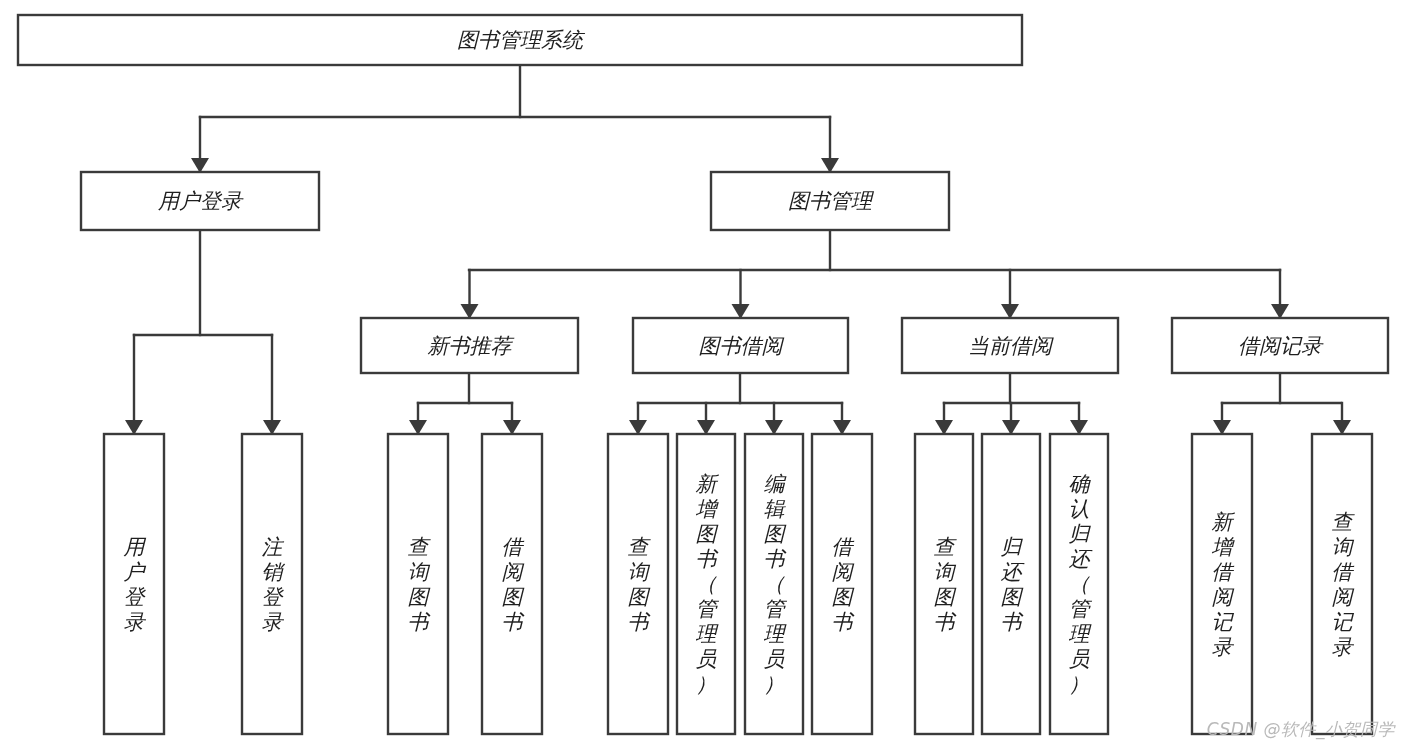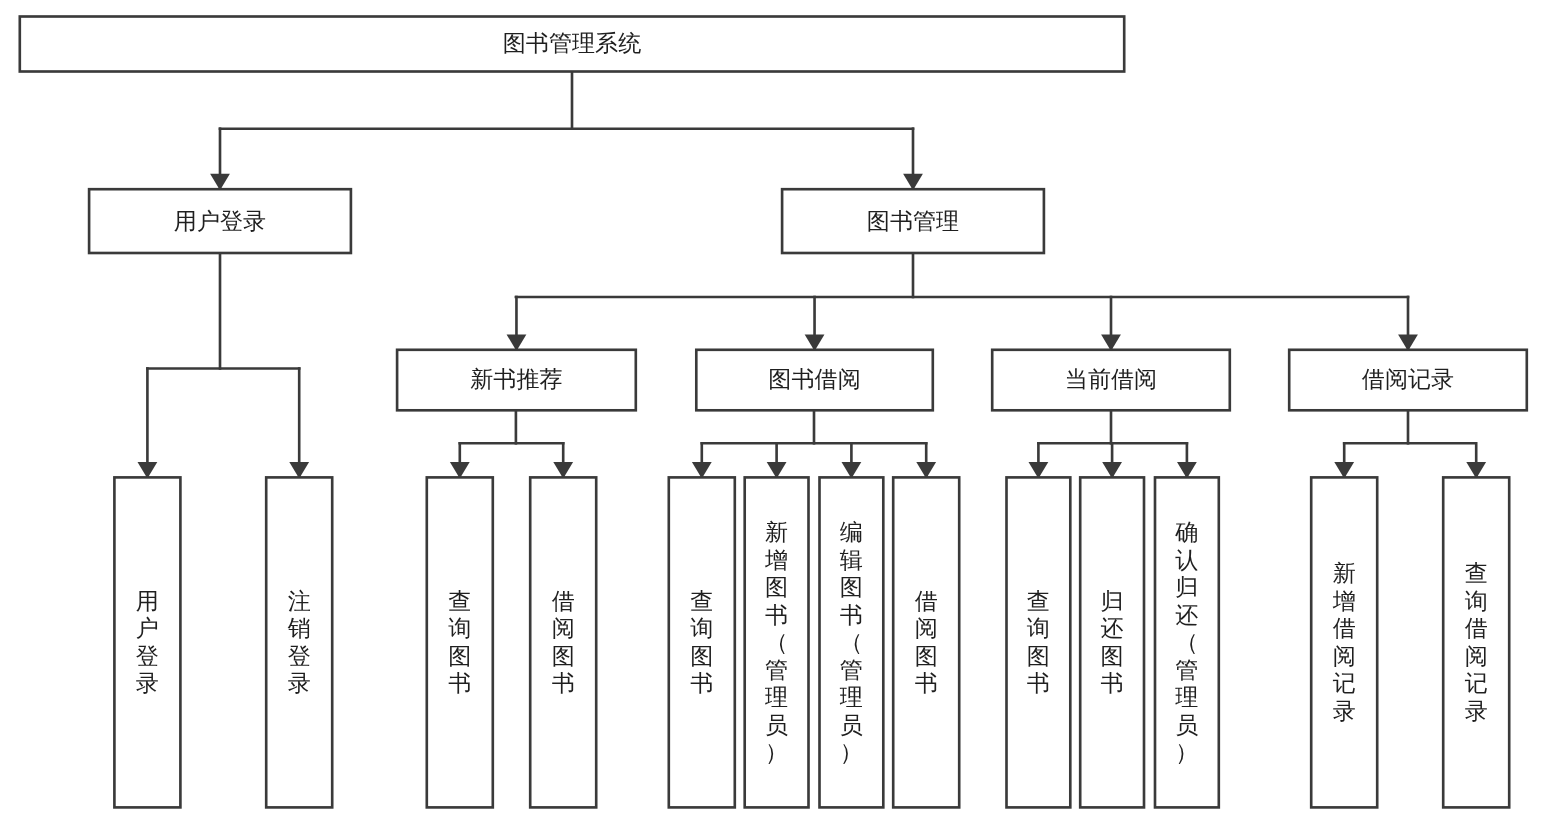--- a/index.html
+++ b/index.html
@@ -9,20 +9,21 @@
   }
   body {
     font-family: "DejaVu Sans", "Liberation Sans", sans-serif;
   }
   #stage {
     position: relative;
     width: 1405px;
     height: 747px;
     background: #ffffff;
     overflow: hidden;
+    font-style: italic;
   }
   svg.diagram {
     position: absolute;
     left: 0;
     top: 0;
     width: 1405px;
     height: 747px;
   }
   .node-box {
     fill: #ffffff;
@@ -199,13 +200,14 @@
         <g>
           <rect x="1192" y="434" width="60" height="300" class="node-box"></rect>
           <text x="1222" y="528.5" class="node-label-v"><tspan x="1222" dy="0">新</tspan><tspan x="1222" dy="25">增</tspan><tspan x="1222" dy="25">借</tspan><tspan x="1222" dy="25">阅</tspan><tspan x="1222" dy="25">记</tspan><tspan x="1222" dy="25">录</tspan></text>
         </g>
         <g>
           <rect x="1312" y="434" width="60" height="300" class="node-box"></rect>
           <text x="1342" y="528.5" class="node-label-v"><tspan x="1342" dy="0">查</tspan><tspan x="1342" dy="25">询</tspan><tspan x="1342" dy="25">借</tspan><tspan x="1342" dy="25">阅</tspan><tspan x="1342" dy="25">记</tspan><tspan x="1342" dy="25">录</tspan></text>
         </g>
       </g>
   </svg>
+  <div class="watermark">CSDN @软件_小贺同学</div>
 </div>
 
 </body></html>

